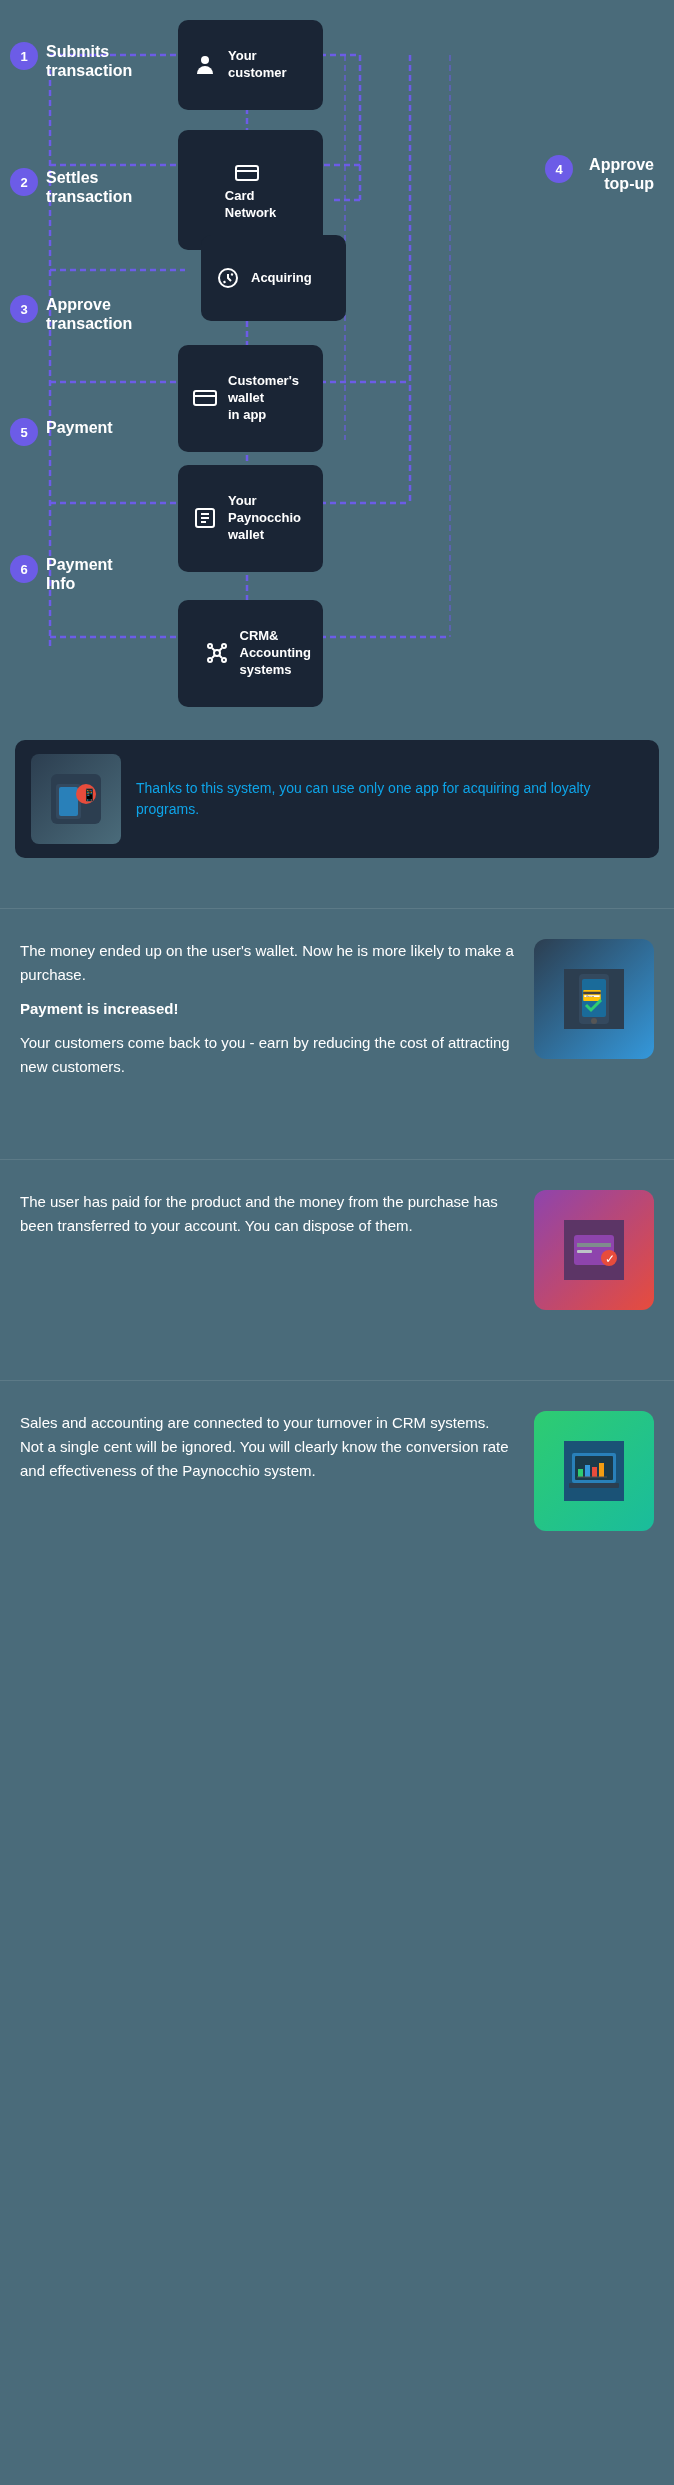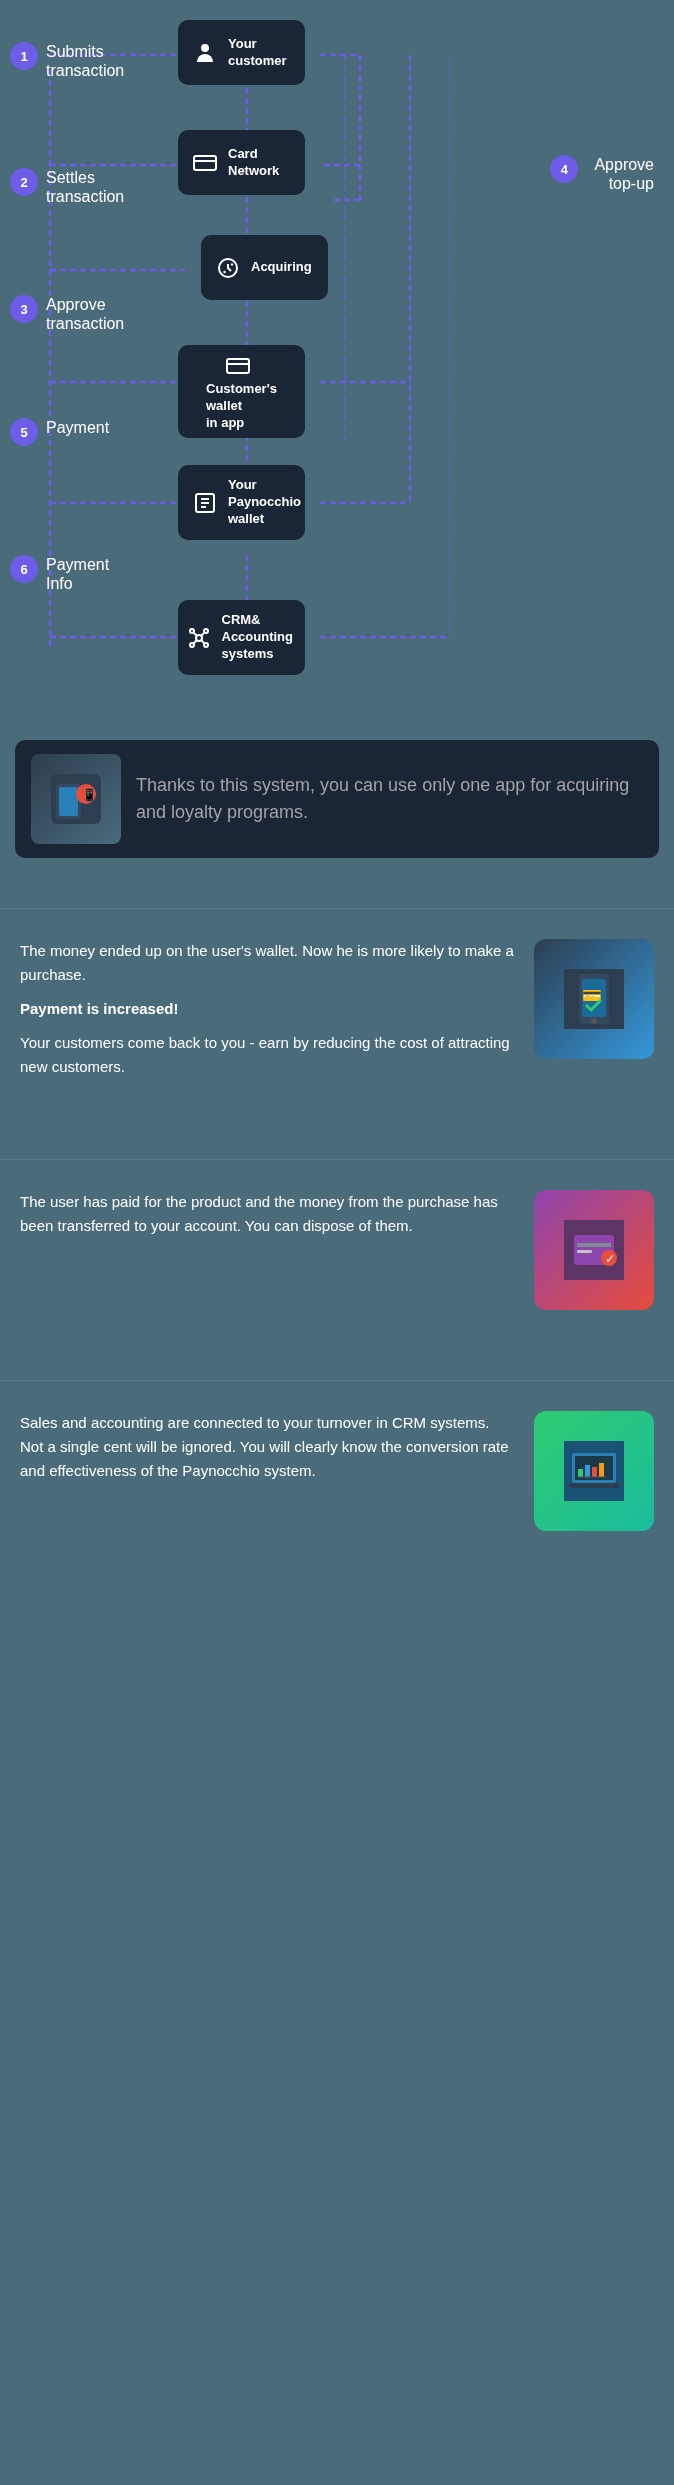--- a/index.html
+++ b/index.html
@@ -38,33 +38,33 @@
       font-weight: bold;
       display: flex;
       align-items: center;
       justify-content: center;
       flex-shrink: 0;
       margin-right: 8px;
     }
 
     .step-text {
       font-size: 16px;
-      font-weight: normal;
+      font-weight: bold;
       color: #ffffff;
       line-height: 1.2;
     }
 
     .node-box {
       background: #1a2535;
       border-radius: 10px;
-      padding: 6px 12px;
+      padding: 28px 12px;
       display: flex;
       align-items: center;
       position: absolute;
-      width: 127px;
+      width: 145px;
       min-height: 65px;
     }
 
     .node-icon {
       width: 30px;
       height: 30px;
       margin-right: 8px;
       flex-shrink: 0;
       display: flex;
       align-items: center;
@@ -178,23 +178,23 @@
       border-radius: 8px;
       background: linear-gradient(135deg, #2c3e50, #4a6b7a);
       flex-shrink: 0;
       display: flex;
       align-items: center;
       justify-content: center;
       font-size: 30px;
     }
 
     .thanks-text {
-      font-size: 18px;
+      font-size: 14px;
       line-height: 1.5;
-      color: #a3a3a3;
+      color: #0ea5e9;
     }
 
     .section-divider {
       height: 40px;
     }
   </style>
 </head>
 <body>
 
 <div class="flow-section" style="height: 730px;">
@@ -271,21 +271,21 @@
   <div class="node-box" style="top: 20px; left: 178px;">
     <div class="node-icon">
       <svg width="24" height="24" viewBox="0 0 24 24" fill="white">
           <circle cx="12" cy="7" r="4"></circle>
           <path d="M20 21a8 8 0 10-16 0"></path>
         </svg>
     </div>
     <div class="node-label">Your<br>customer</div>
   </div>
 
-  <div class="node-box" style="top: 130px; left: 178px;">
+  <div class="node-box" style="top: 130px; left: 178px; flex-direction: column;">
     <div class="node-icon">
       <svg width="24" height="20" viewBox="0 0 24 20" fill="none" stroke="white" stroke-width="2">
           <rect x="1" y="3" width="22" height="14" rx="2"></rect>
           <line x1="1" y1="8" x2="23" y2="8"></line>
         </svg>
     </div>
     <div class="node-label">Card<br>Network</div>
   </div>
 
   <div class="node-box" style="top: 235px; left: 178px; margin-left: 23px;">
@@ -293,21 +293,21 @@
       <svg width="24" height="24" viewBox="0 0 24 24" fill="none" stroke="white" stroke-width="2">
           <path d="M3 12a9 9 0 1 0 18 0 9 9 0 0 0-18 0"></path>
           <path d="M12 8v4l3 3"></path>
           <path d="M16.5 7.5l-1 2"></path>
           <path d="M7.5 16.5l2-1"></path>
         </svg>
     </div>
     <div class="node-label">Acquiring</div>
   </div>
 
-  <div class="node-box" style="top: 345px; left: 178px; min-height: 75px; flex-direction: column;">
+  <div class="node-box" style="top: 345px; left: 178px; min-height: 75px;">
     <div class="node-icon">
       <svg width="24" height="20" viewBox="0 0 24 20" fill="none" stroke="white" stroke-width="2">
           <rect x="1" y="3" width="22" height="14" rx="2"></rect>
           <line x1="1" y1="8" x2="23" y2="8"></line>
         </svg>
     </div>
     <div class="node-label">Customer's<br>wallet<br>in app</div>
   </div>
 
   <div class="node-box" style="top: 465px; left: 178px; min-height: 75px;">

